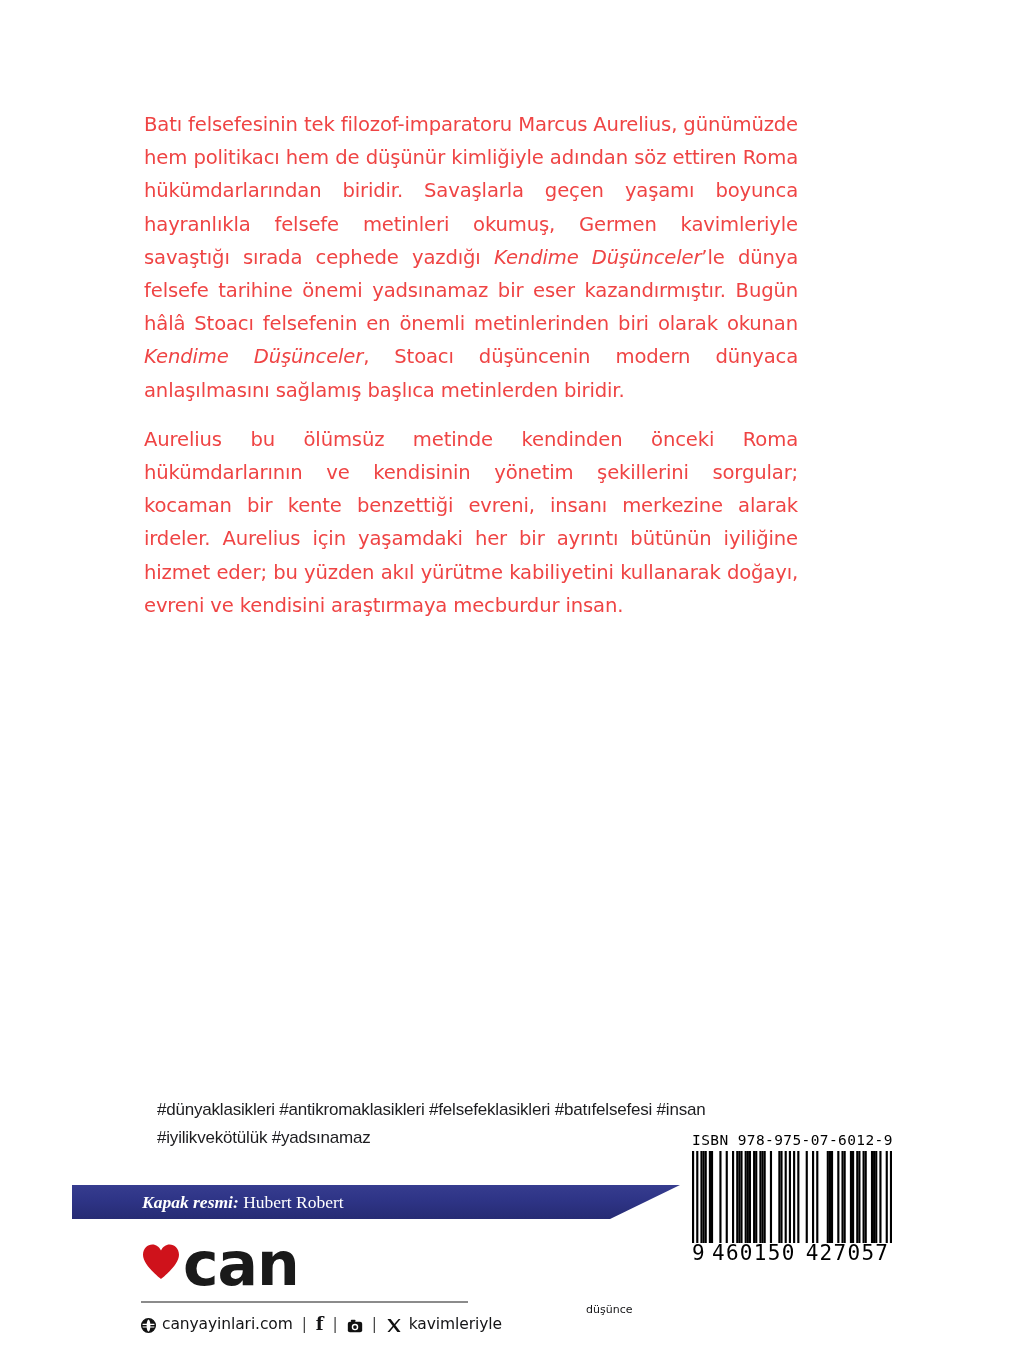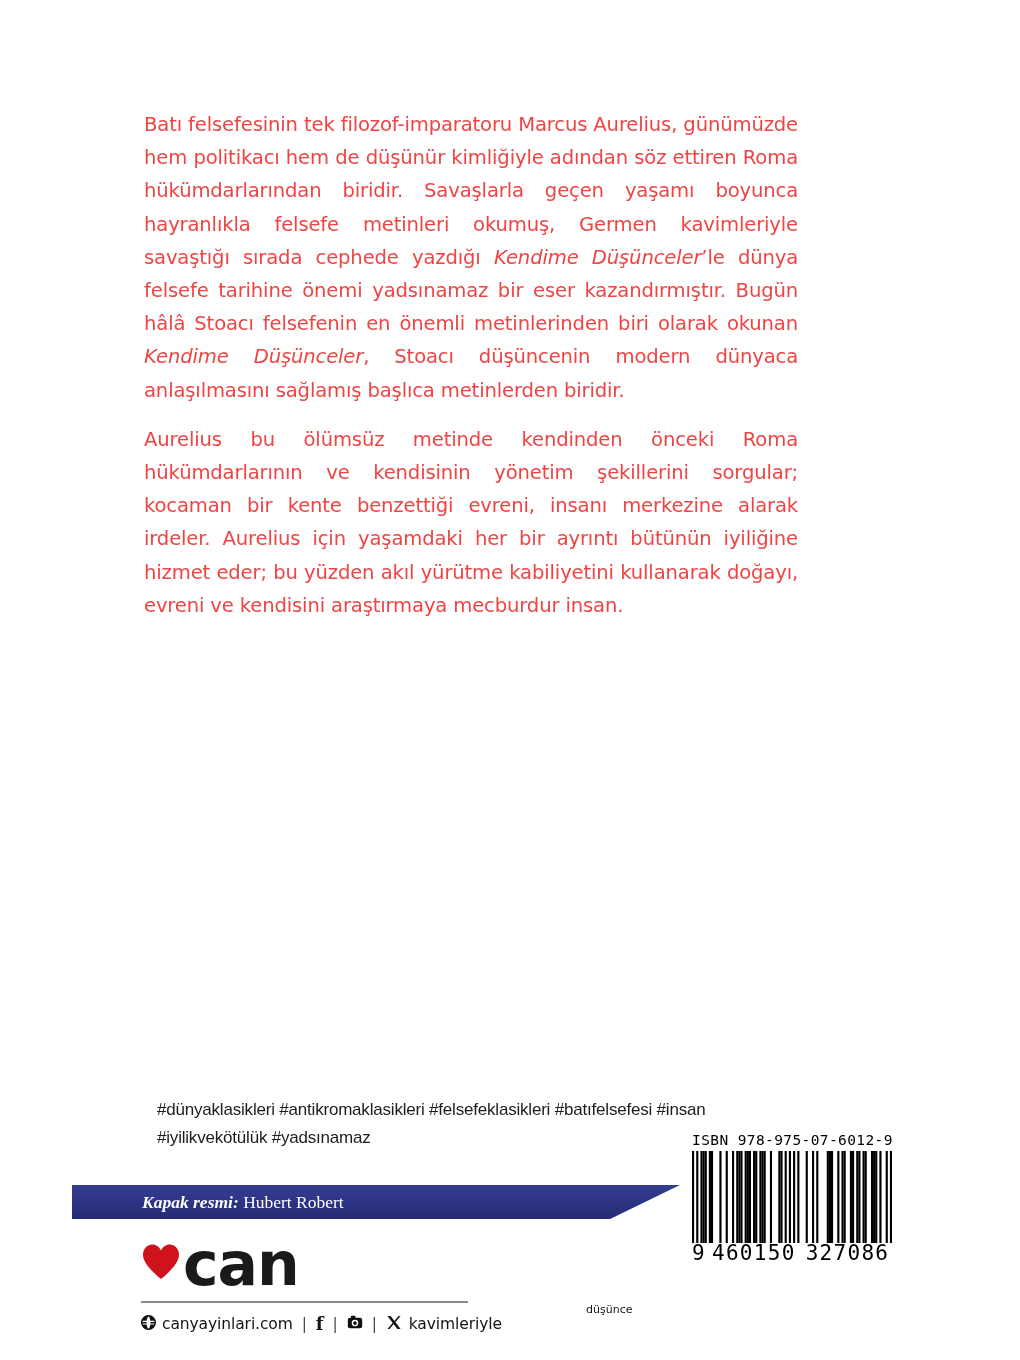--- a/index.html
+++ b/index.html
@@ -118,21 +118,21 @@
   }
   .rule {
     margin-top: 9px;
     width: 327px;
     height: 2px;
     background: #8b8b8b;
   }
   .social {
     margin-top: 12px;
     display: flex;
-    align-items: flex-start;
+    align-items: flex-end;
     font-family: "DejaVu Sans", sans-serif;
     font-size: 15.5px;
     color: #141416;
     letter-spacing: -0.1px;
   }
   .social .sep {
     color: #4a4a4a;
     margin: 0 9px;
   }
   .ic {
@@ -297,17 +297,17 @@
         <rect x="178.947" y="0" width="2.147" height="92" fill="#000"></rect>
         <rect x="181.053" y="0" width="2.147" height="92" fill="#000"></rect>
         <rect x="183.158" y="0" width="2.147" height="92" fill="#000"></rect>
         <rect x="187.368" y="0" width="2.147" height="92" fill="#000"></rect>
         <rect x="193.684" y="0" width="2.147" height="92" fill="#000"></rect>
         <rect x="197.895" y="0" width="2.147" height="92" fill="#000"></rect>
       </svg>
     <div class="barcode-digits">
       <span class="lead">9</span>
       <span class="grp">460150</span>
-      <span class="grp">327086</span>
+      <span class="grp">427057</span>
     </div>
   </div>
 
 </div>
 
 </body></html>

